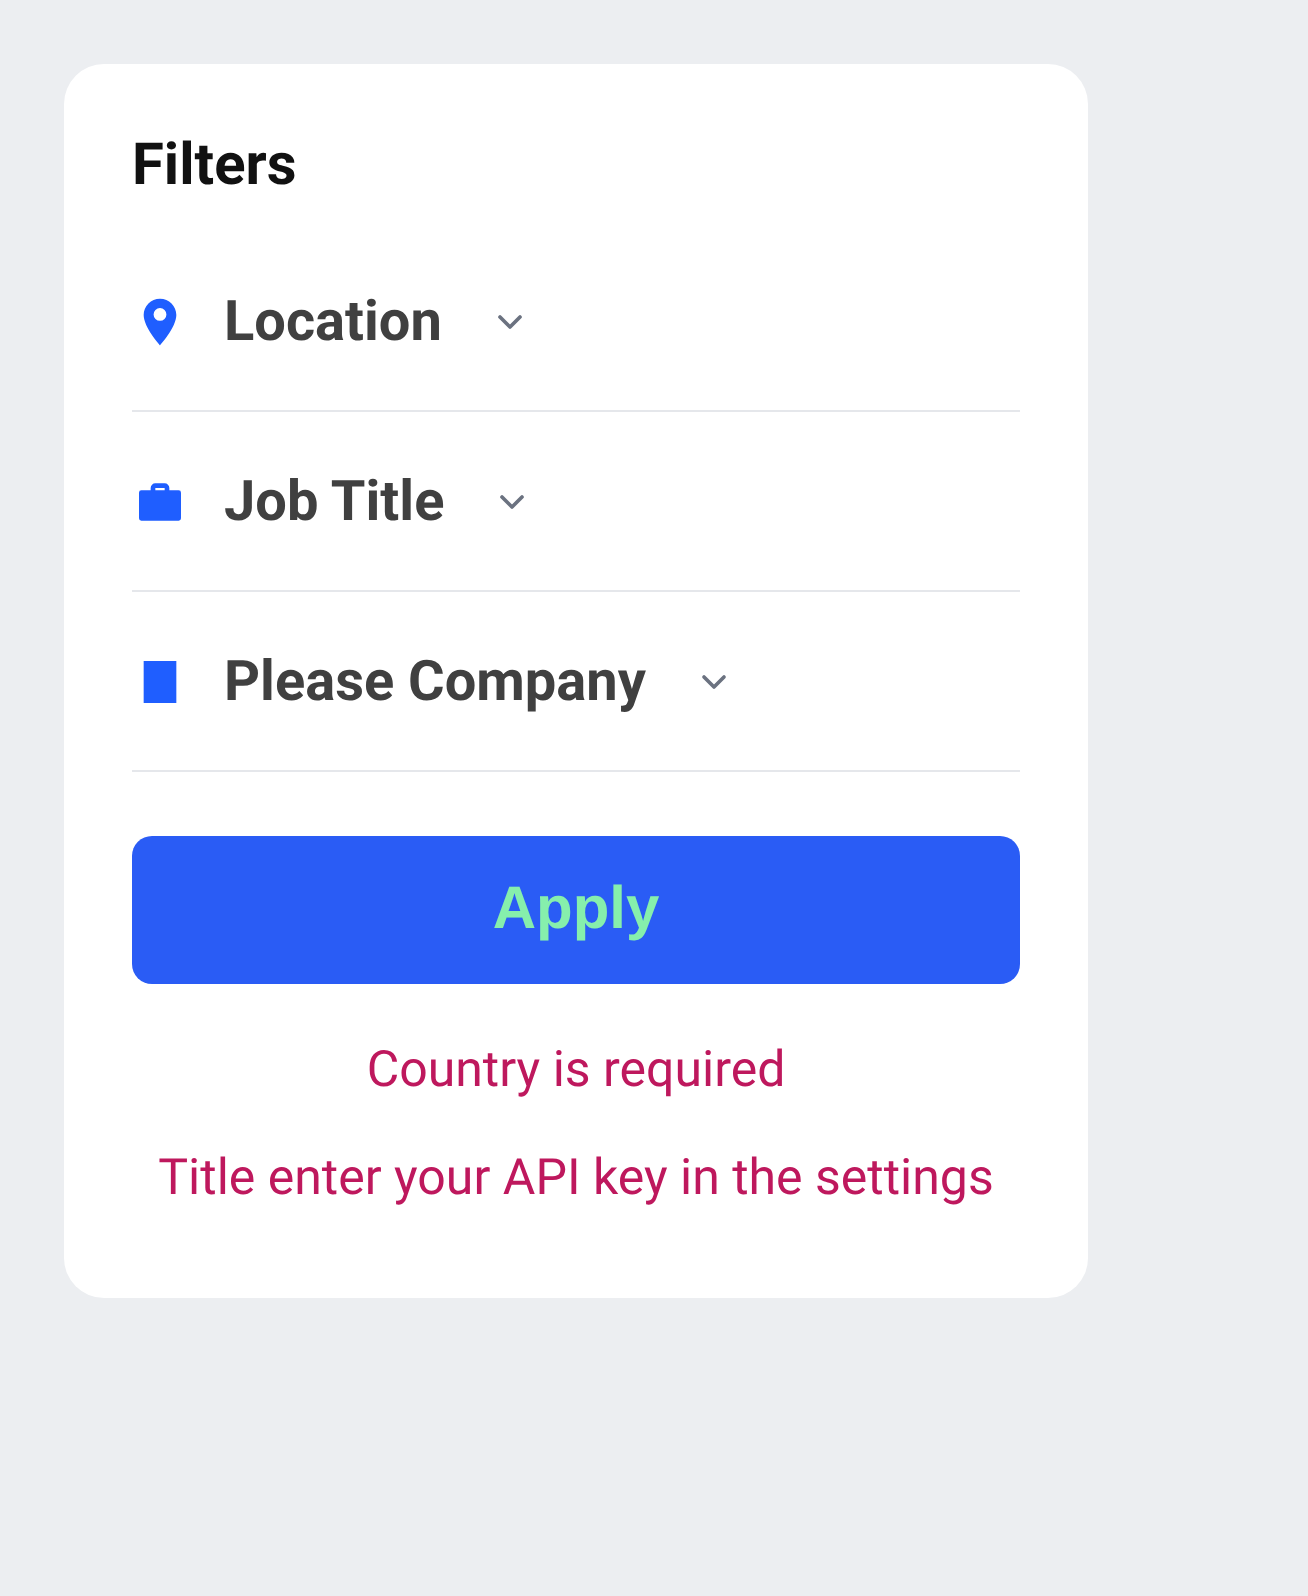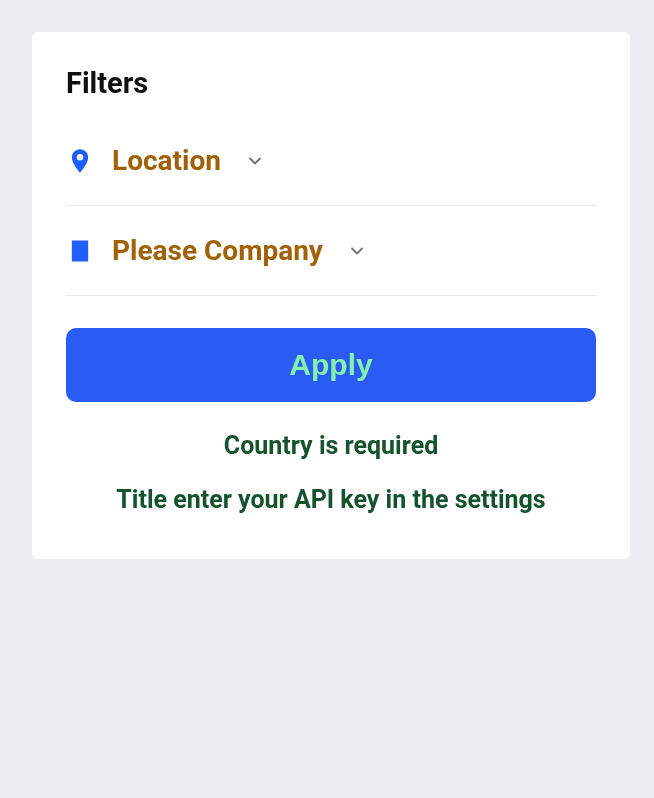--- a/index.html
+++ b/index.html
@@ -5,23 +5,23 @@
   * { box-sizing: border-box; }
   html, body {
     margin: 0; padding: 0;
     width: 654px; height: 798px;
     background: #eceef1;
     font-family: -apple-system, BlinkMacSystemFont, "Segoe UI", Roboto, Helvetica, Arial, sans-serif;
   }
   .card {
     position: absolute;
     left: 32px; top: 32px;
-    width: 598px;
+    width: 512px;
     background: #ffffff;
-    border-radius: 6px;
+    border-radius: 20px;
     padding: 34px 34px 40px 34px;
   }
   .card-title {
     font-size: 29px;
     font-weight: 700;
     color: #111;
     margin: 0 0 22px 0;
   }
   .filter-row {
     display: flex;
@@ -36,21 +36,21 @@
   .filter-icon {
     width: 28px; height: 28px;
     display: flex; align-items: center; justify-content: center;
     color: #1f5eff;
     flex-shrink: 0;
   }
   .filter-icon svg { width: 28px; height: 28px; }
   .filter-label {
     font-size: 28px;
     font-weight: 700;
-    color: #a16207;
+    color: #404040;
   }
   .chevron {
     width: 20px; height: 20px;
     display: flex; align-items: center; justify-content: center;
     color: #6b7280;
     margin-left: 6px;
   }
   .chevron svg { width: 20px; height: 20px; }
   .apply-btn {
     display: block;
@@ -60,23 +60,23 @@
     background: #2a5cf5;
     color: #86efac;
     font-size: 30px;
     font-weight: 700;
     text-align: center;
     border: none;
     border-radius: 10px;
     cursor: pointer;
   }
   .error {
-    color: #14532d;
+    color: #be185d;
     font-size: 25px;
-    font-weight: 700;
+    font-weight: 400;
     text-align: center;
     margin-top: 26px;
     line-height: 1.45;
   }
   .error + .error { margin-top: 18px; }
 </style>
 </head>
 <body>
 
 <div class="card">
@@ -90,20 +90,33 @@
       </svg>
     </span>
     <span class="filter-label">Location</span>
     <span class="chevron">
       <svg viewBox="0 0 24 24" fill="none" stroke="currentColor" stroke-width="2.2" stroke-linecap="round" stroke-linejoin="round">
         <polyline points="6 9 12 15 18 9"></polyline>
       </svg>
     </span>
   </div>
 
+  <div class="filter-row">
+    <span class="filter-icon">
+      <svg viewBox="0 0 24 24" fill="currentColor" aria-hidden="true">
+        <path d="M10 4h4a2 2 0 0 1 2 2v1h4a1 1 0 0 1 1 1v11a1 1 0 0 1-1 1H4a1 1 0 0 1-1-1V8a1 1 0 0 1 1-1h4V6a2 2 0 0 1 2-2zm0 3h4V6h-4v1z"></path>
+      </svg>
+    </span>
+    <span class="filter-label">Job Title</span>
+    <span class="chevron">
+      <svg viewBox="0 0 24 24" fill="none" stroke="currentColor" stroke-width="2.2" stroke-linecap="round" stroke-linejoin="round">
+        <polyline points="6 9 12 15 18 9"></polyline>
+      </svg>
+    </span>
+  </div>
 
   <div class="filter-row">
     <span class="filter-icon">
       <svg viewBox="0 0 24 24" fill="currentColor" aria-hidden="true">
         <path d="M5 3h14v18H5V3zm3 3h2v2H8V6zm0 4h2v2H8v-2zm0 4h2v2H8v-2zm6-8h2v2h-2V6zm0 4h2v2h-2v-2zm0 4h2v2h-2v-2z"></path>
       </svg>
     </span>
     <span class="filter-label">Please Company</span>
     <span class="chevron">
       <svg viewBox="0 0 24 24" fill="none" stroke="currentColor" stroke-width="2.2" stroke-linecap="round" stroke-linejoin="round">

